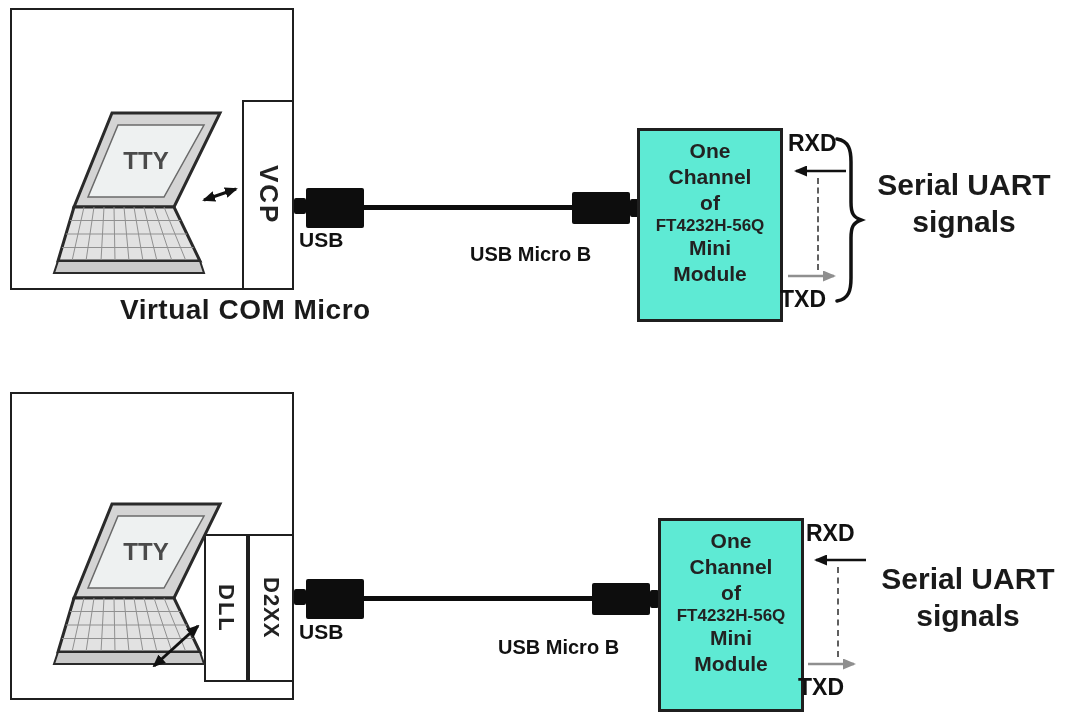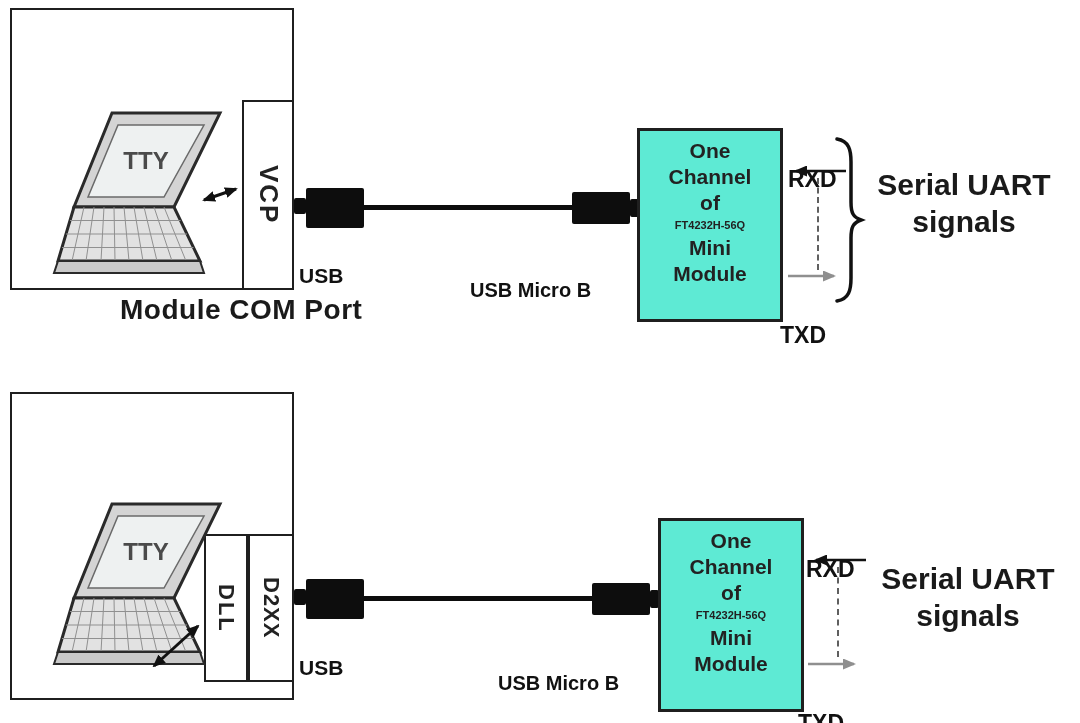--- a/index.html
+++ b/index.html
@@ -5,25 +5,25 @@
   html,body{margin:0;padding:0;background:#ffffff;}
   #page{position:relative;width:1080px;height:723px;background:#ffffff;overflow:hidden;
         font-family:"Liberation Sans", sans-serif;color:#111;}
   .abs{position:absolute;}
   .layer{position:absolute;left:0;top:0;width:100%;height:100%;}
   .outline-box{border:3px solid #1f1f1f;background:#ffffff;box-sizing:border-box;}
   .driver-box{border:2px solid #1f1f1f;background:#ffffff;box-sizing:border-box;
               display:flex;align-items:center;justify-content:center;}
   .vtext{writing-mode:vertical-rl;text-orientation:mixed;font-weight:bold;color:#222;letter-spacing:2px;}
   .blk{background:#0d0d0d;border-radius:2px;}
-  .lbl{font-weight:bold;color:#111;white-space:nowrap;margin-top:36px;}
+  .lbl{font-weight:bold;color:#111;white-space:nowrap;}
   .module-box{border:3px solid #1f1f1f;background:#5eead4;box-sizing:border-box;
               text-align:center;font-weight:bold;color:#222;padding-top:7px;}
   .module-box .ln{font-size:21px;line-height:26px;}
-  .module-box .pn{font-size:11px;line-height:19px;letter-spacing:0;}
+  .module-box .pn{font-size:17px;line-height:19px;letter-spacing:0;}
   .dash-v{width:0;border-left:2px dashed #5f5f5f;}
   .signals{font-size:30px;line-height:37px;font-weight:bold;text-align:center;color:#1a1a1a;}
   .caption{font-size:28px;font-weight:bold;color:#1a1a1a;letter-spacing:0.5px;}
   svg{display:block;}
 </style>
 </head>
 <body>
 
 <div id="page">
 
@@ -105,21 +105,21 @@
 
     <svg class="abs" style="left:832px;top:136px;width:34px;height:168px;" viewBox="0 0 34 168">
       <path d="M 5 3 C 17 5, 19 14, 19 26 L 19 66 C 19 77, 21 81, 29 84 C 21 87, 19 91, 19 102 L 19 142 C 19 154, 17 163, 5 165" fill="none" stroke="#111" stroke-width="3.5" stroke-linecap="round"></path>
     </svg>
 
     <div class="abs signals" style="left:850px;top:166px;width:228px;">
       <div>Serial UART</div>
       <div>signals</div>
     </div>
 
-    <div class="abs caption" style="left:120px;top:294px;">Module COM Port</div>
+    <div class="abs caption" style="left:120px;top:294px;">Virtual COM Micro</div>
   </div>
 
   <div class="layer">
 
     <div class="abs outline-box" style="left:10px;top:392px;width:284px;height:308px;border-width:2px;"></div>
 
     <div class="abs driver-box" style="left:204px;top:534px;width:44px;height:148px;">
       <span class="vtext" style="font-size:22px;">DLL</span>
     </div>
     <div class="abs driver-box" style="left:248px;top:534px;width:46px;height:148px;">

